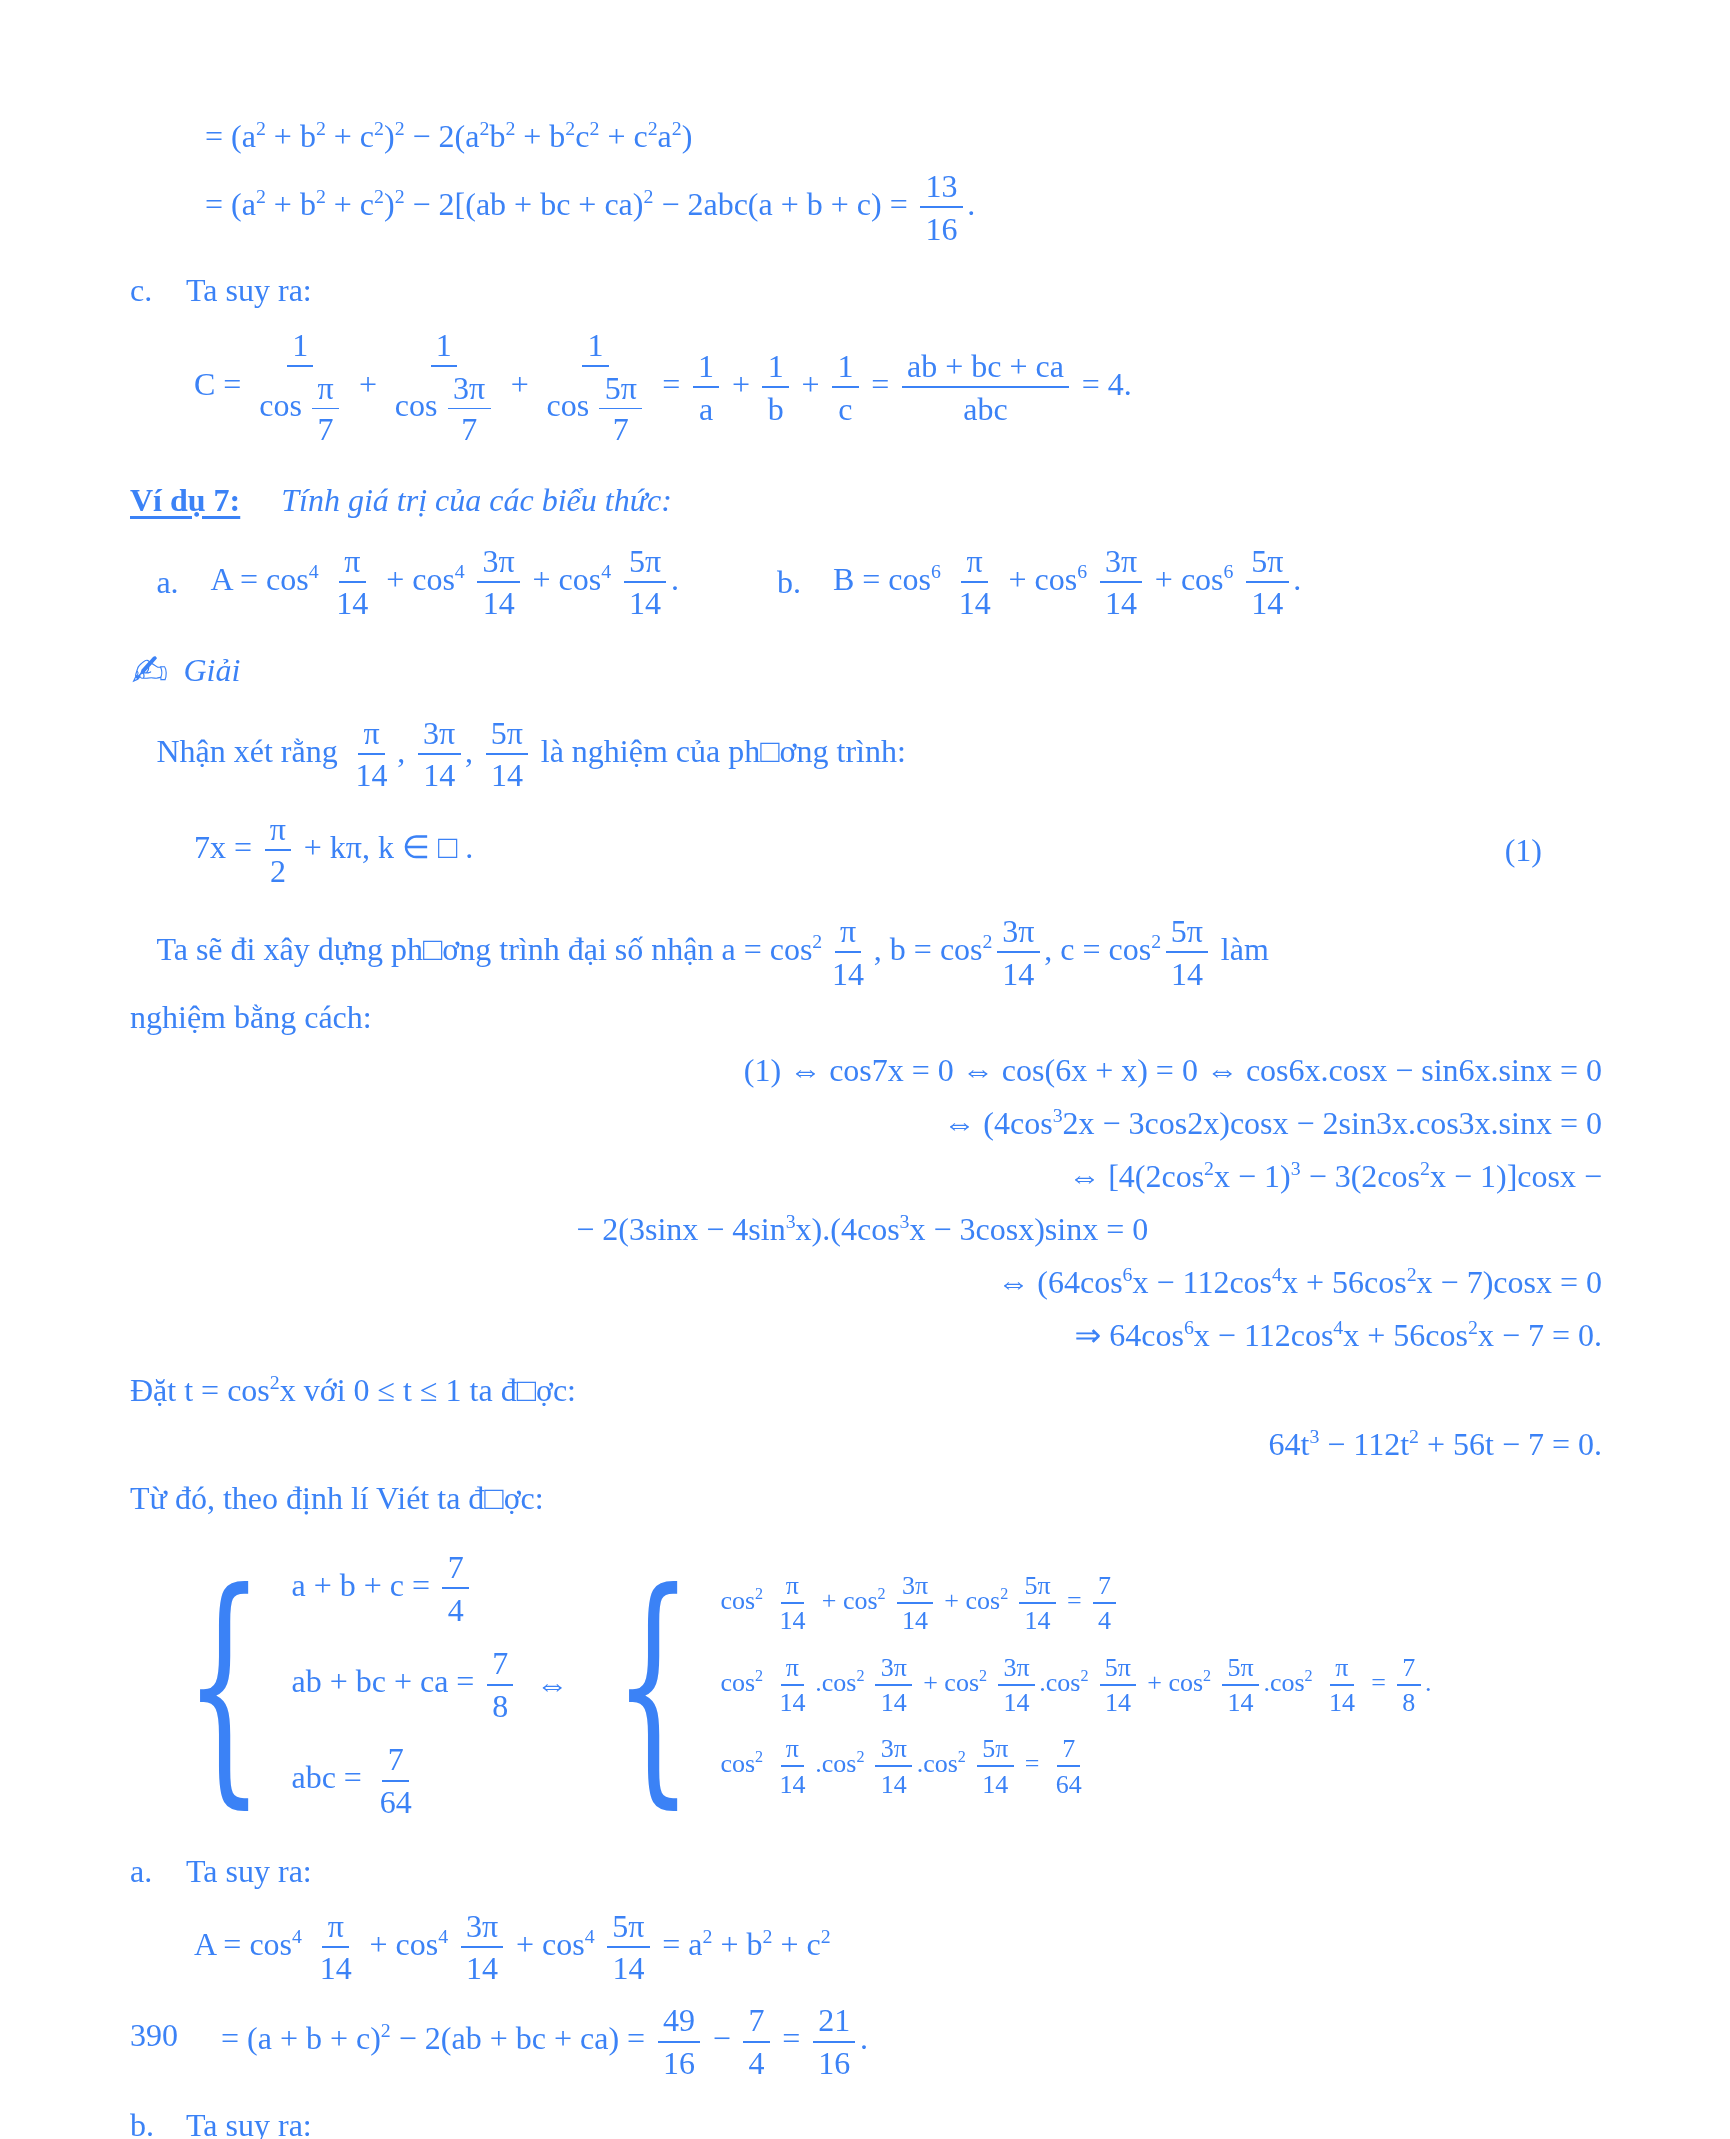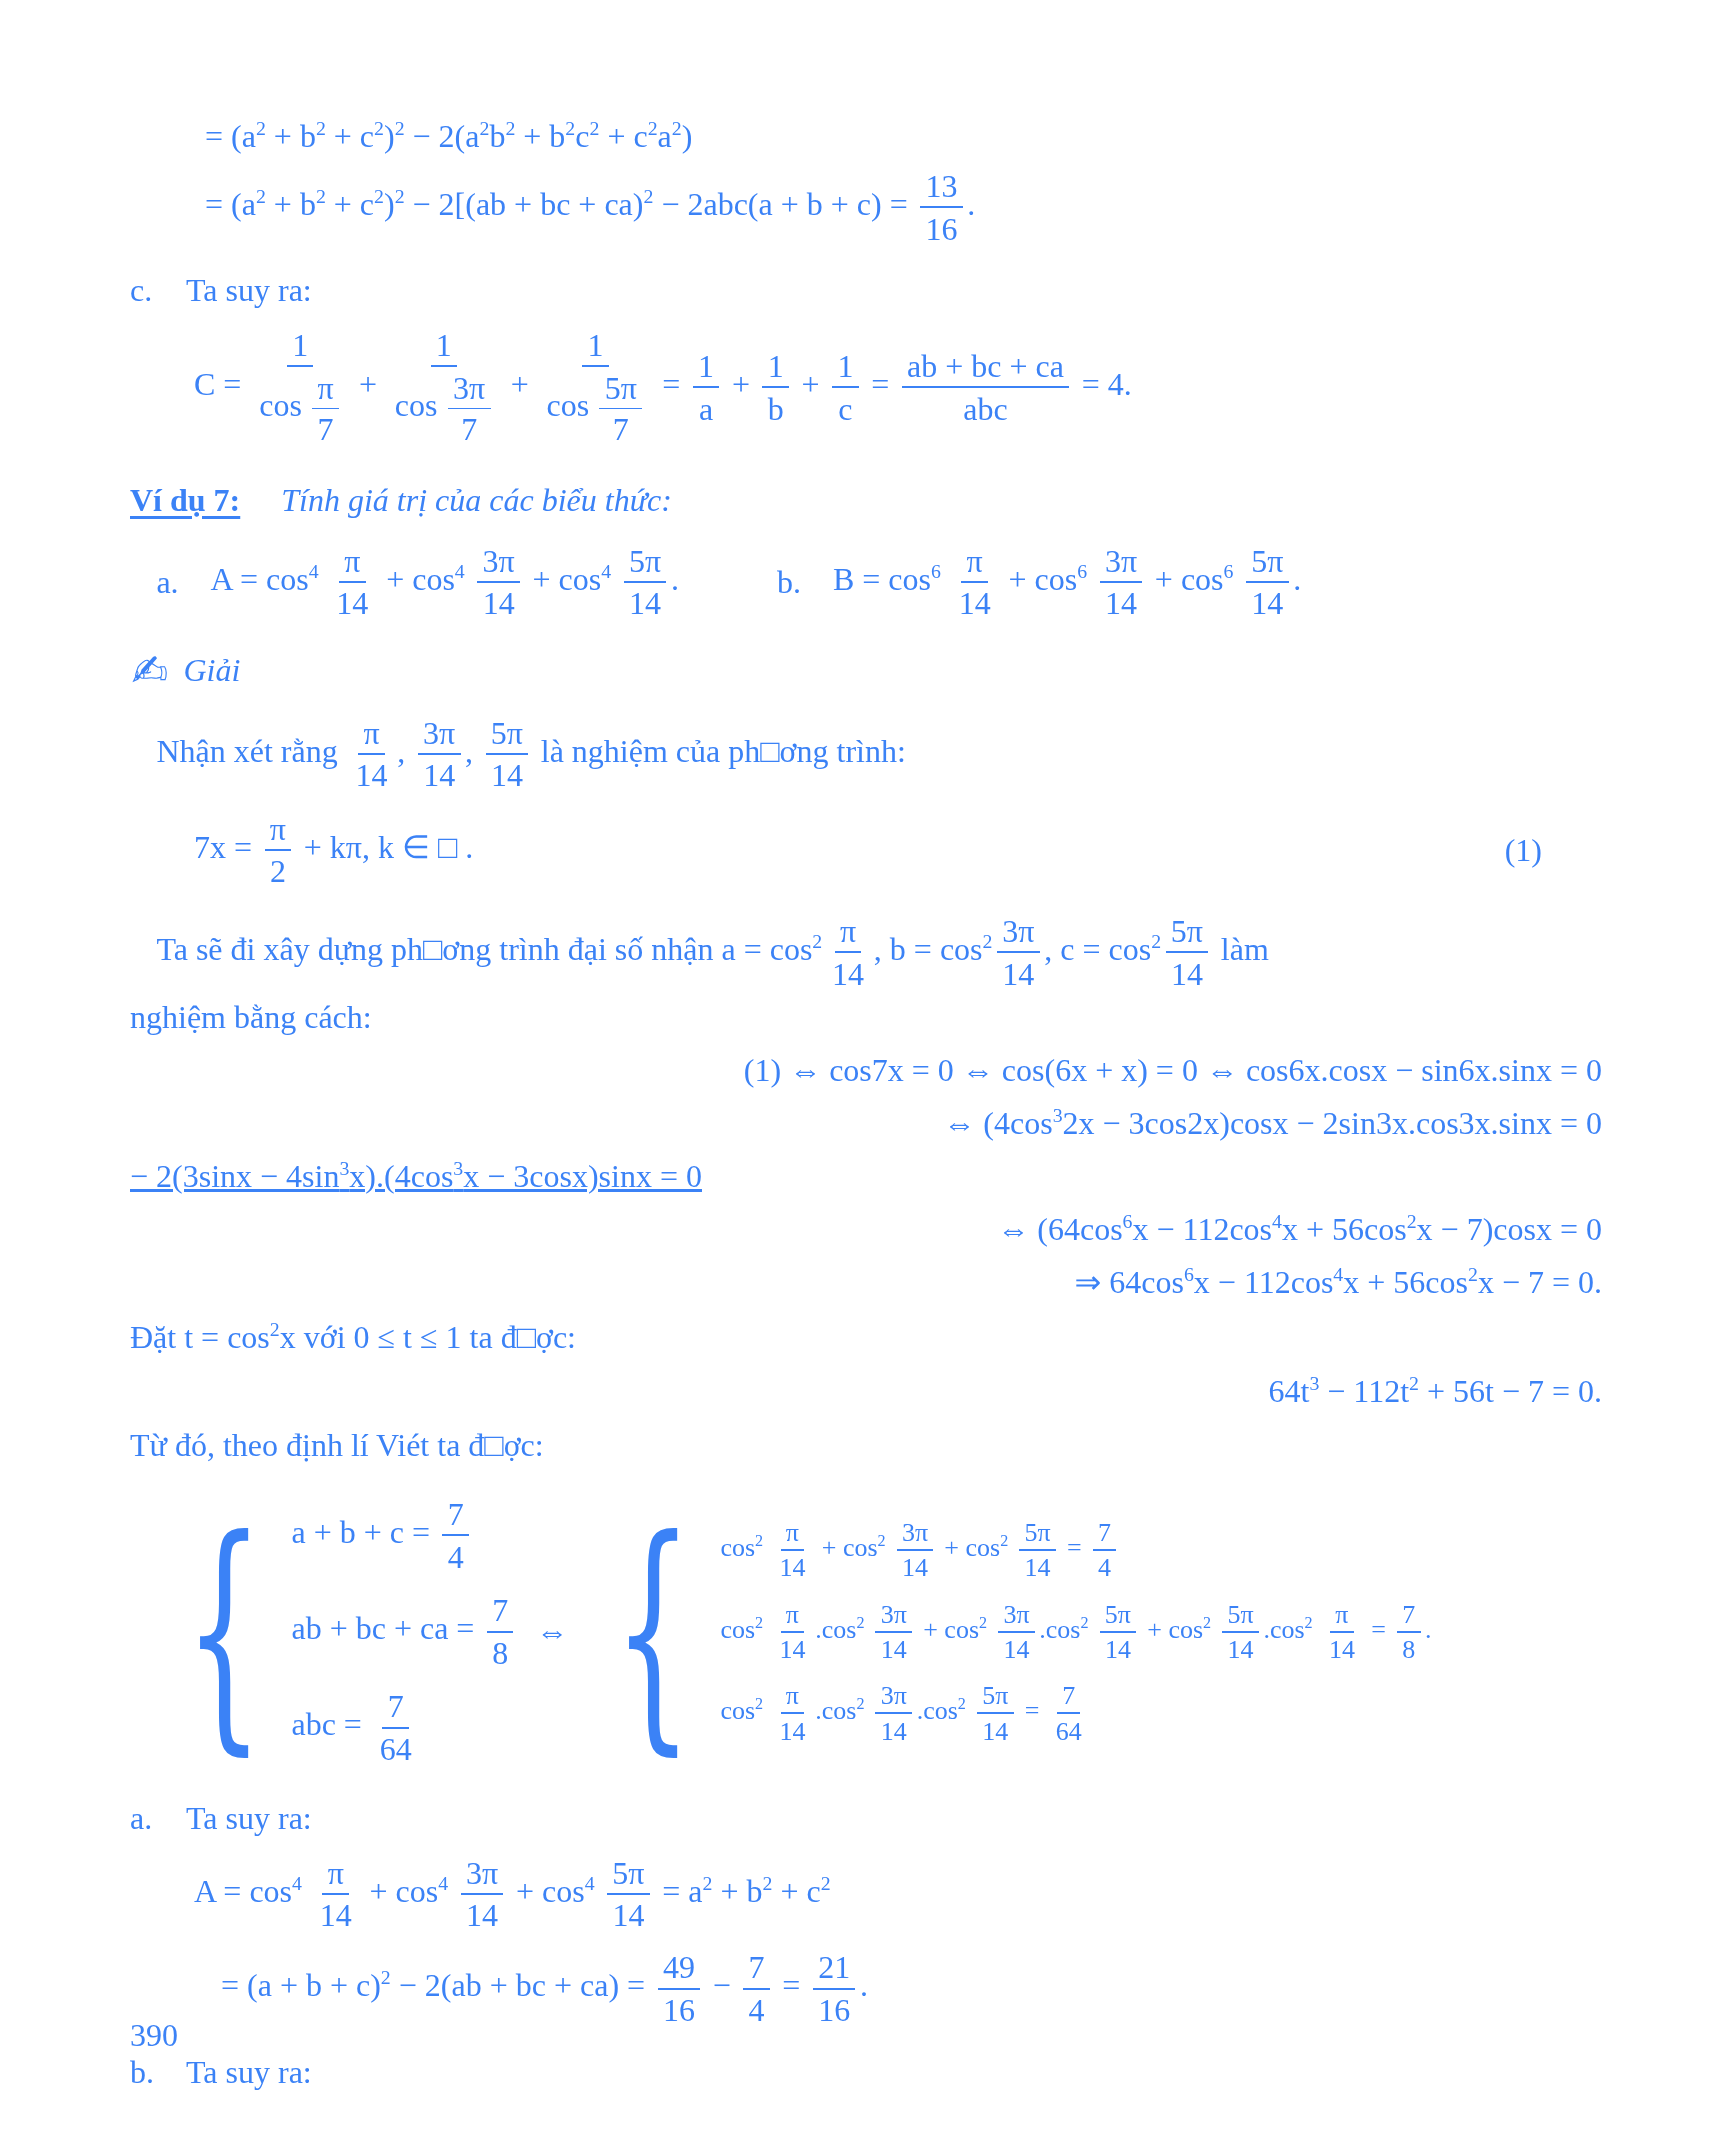--- a/index.html
+++ b/index.html
@@ -48,21 +48,21 @@
   .giai-line { margin-top: 26px; display: flex; align-items: center; gap: 15px; padding-left: 1.5px; }
   .pen { font-size: 44px; font-family: "DejaVu Sans", sans-serif; line-height: 1; }
   .giai-label { font-style: italic; }
 
   .para  { padding-left: 26.4px; margin-top: 21px; }
   .para2 { margin-top: 3px; }
 
   .eqnum-line { display: flex; justify-content: space-between; align-items: center; padding-left: 64px; padding-right: 60px; margin: 15px 0; }
 
   .chain { padding-left: 64px; margin: 9.8px 0; text-align: right; }
-  .chain-cont { text-align: left; margin: 9.8px 0; padding-right: 7.5px; text-decoration: underline; }
+  .chain-cont { text-align: center; margin: 9.8px 0; padding-right: 7.5px; }
   .plain-line { margin: 10.6px 0; }
   .dat-line { margin-top: 12px; }
 
   .system { display: flex; align-items: center; margin: 21px 0 21px 27px; white-space: nowrap; }
   .big-brace {
     font-family: "DejaVu Serif", serif;
     font-size: 249px;
     line-height: 0.85;
     display: inline-block;
     transform: scaleX(0.5);
@@ -188,20 +188,21 @@
         <span class="num">3π</span>
         <span class="den">14</span>
       </span>, c = cos<sup>2</sup><span class="frac">
         <span class="num">5π</span>
         <span class="den">14</span>
       </span> làm</div>
   <div class="mline para2">nghiệm bằng cách:</div>
 
   <div class="mline chain">(1) ⇔ cos7x = 0 ⇔ cos(6x + x) = 0 ⇔ cos6x.cosx − sin6x.sinx = 0</div>
   <div class="mline chain">⇔ (4cos<sup>3</sup>2x − 3cos2x)cosx − 2sin3x.cos3x.sinx = 0</div>
+  <div class="mline chain">⇔ [4(2cos<sup>2</sup>x − 1)<sup>3</sup> − 3(2cos<sup>2</sup>x − 1)]cosx −</div>
   <div class="mline chain-cont">− 2(3sinx − 4sin<sup>3</sup>x).(4cos<sup>3</sup>x − 3cosx)sinx = 0</div>
   <div class="mline chain">⇔ (64cos<sup>6</sup>x − 112cos<sup>4</sup>x + 56cos<sup>2</sup>x − 7)cosx = 0</div>
   <div class="mline chain">⇒ 64cos<sup>6</sup>x − 112cos<sup>4</sup>x + 56cos<sup>2</sup>x − 7 = 0.</div>
 
   <div class="mline plain-line dat-line">Đặt t = cos<sup>2</sup>x với 0 ≤ t ≤ 1 ta đ□ợc:</div>
   <div class="mline chain">64t<sup>3</sup> − 112t<sup>2</sup> + 56t − 7 = 0.</div>
   <div class="mline plain-line">Từ đó, theo định lí Viét ta đ□ợc:</div>
 
   <div class="system">
     <span class="big-brace">{</span>

